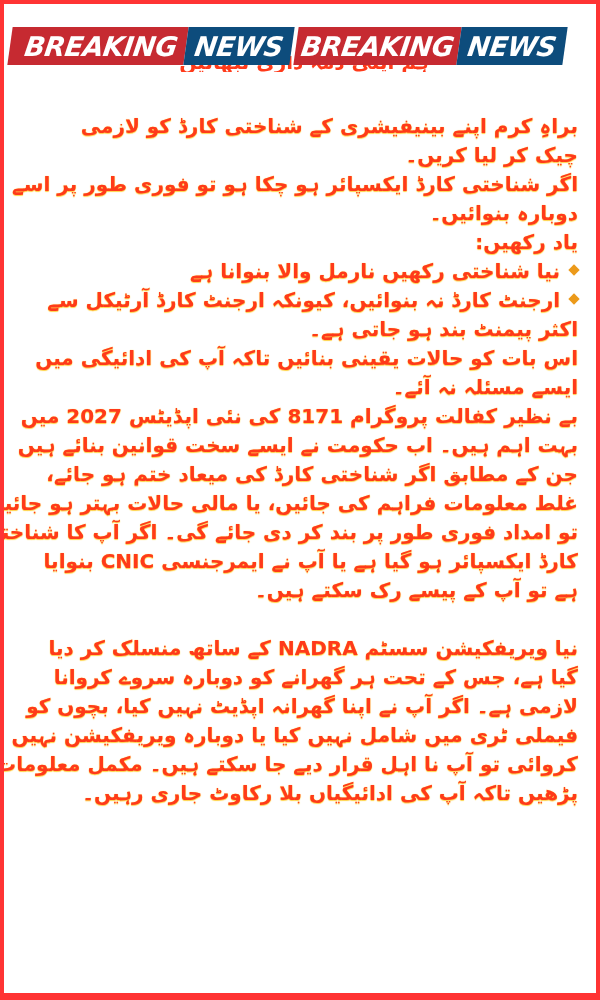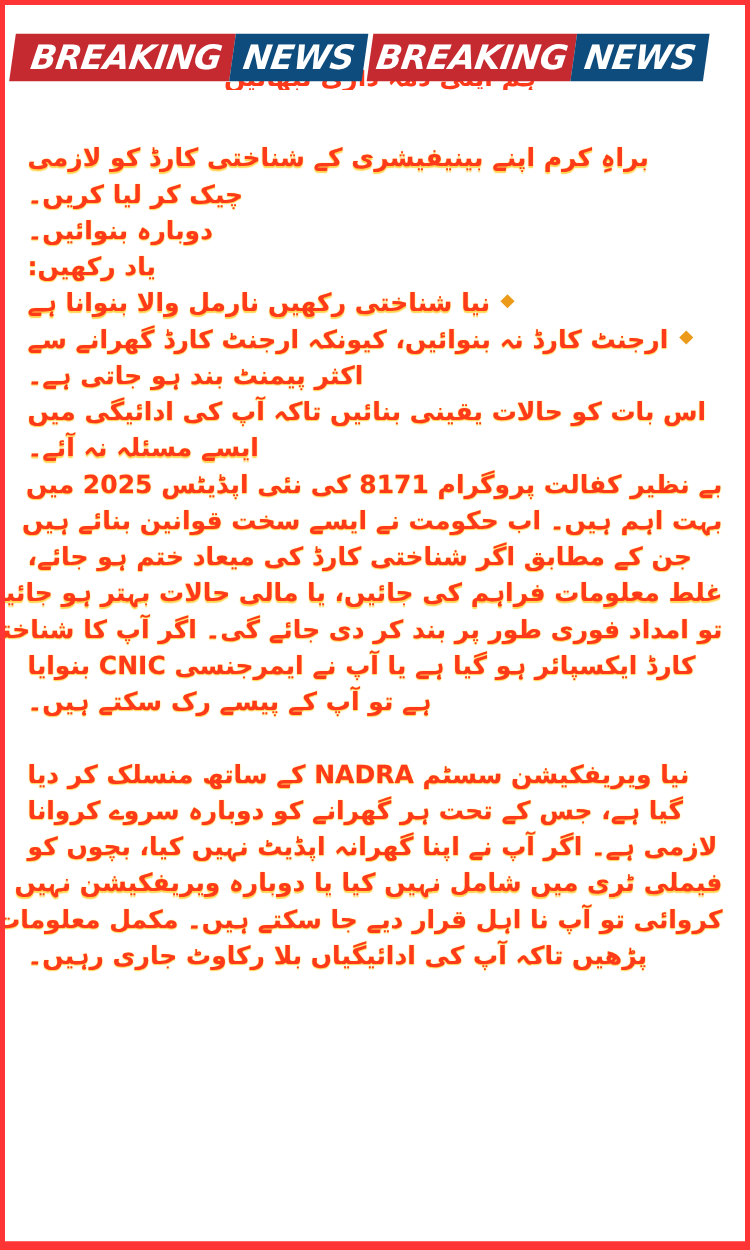--- a/index.html
+++ b/index.html
@@ -83,21 +83,21 @@
       line-height: 12px;
     }
 
     
     .article {
       position: absolute;
       left: 18px;
       right: 18px;
       top: 108px;
       direction: rtl;
-      text-align: left;
+      text-align: right;
       font-family: "DejaVu Sans", sans-serif;
       font-weight: bold;
       color: #ff3a1a;
       text-shadow: 0 0 1px #ffd34a, 0 1px 1px #ffd34a;
       font-size: 20px;
       line-height: 29px;
     }
     .para { margin: 0; }
     .line { display: block; white-space: nowrap; }
     .gap { height: 29px; }
@@ -139,41 +139,42 @@
     </div>
   </div>
 
   <div class="hidden-heading">ہم اپنی ذمہ داری نبھائیں</div>
 
   <div class="article">
 
     <p class="para">
       <span class="line">براہِ کرم اپنے بینیفیشری کے شناختی کارڈ کو لازمی</span>
       <span class="line">چیک کر لیا کریں۔</span>
+      <span class="line">اگر شناختی کارڈ ایکسپائر ہو چکا ہو تو فوری طور پر اسے</span>
       <span class="line">دوبارہ بنوائیں۔</span>
     </p>
 
     <div>
       <span class="line">یاد رکھیں:</span>
       <span class="bullet-line">
         <span class="diamond"></span><span>نیا شناختی رکھیں نارمل والا بنوانا ہے</span>
       </span>
       <span class="bullet-line">
-        <span class="diamond"></span><span>ارجنٹ کارڈ نہ بنوائیں، کیونکہ ارجنٹ کارڈ گھرانے سے</span>
+        <span class="diamond"></span><span>ارجنٹ کارڈ نہ بنوائیں، کیونکہ ارجنٹ کارڈ آرٹیکل سے</span>
       </span>
       <span class="line">اکثر پیمنٹ بند ہو جاتی ہے۔</span>
     </div>
 
     <p class="para">
       <span class="line">اس بات کو حالات یقینی بنائیں تاکہ آپ کی ادائیگی میں</span>
       <span class="line">ایسے مسئلہ نہ آئے۔</span>
     </p>
 
     <p class="para">
-      <span class="line">بے نظیر کفالت پروگرام 8171 کی نئی اپڈیٹس 2025 میں</span>
+      <span class="line">بے نظیر کفالت پروگرام 8171 کی نئی اپڈیٹس 2027 میں</span>
       <span class="line">بہت اہم ہیں۔ اب حکومت نے ایسے سخت قوانین بنائے ہیں</span>
       <span class="line">جن کے مطابق اگر شناختی کارڈ کی میعاد ختم ہو جائے،</span>
       <span class="line">غلط معلومات فراہم کی جائیں، یا مالی حالات بہتر ہو جائیں</span>
       <span class="line">تو امداد فوری طور پر بند کر دی جائے گی۔ اگر آپ کا شناختی</span>
       <span class="line">کارڈ ایکسپائر ہو گیا ہے یا آپ نے ایمرجنسی CNIC بنوایا</span>
       <span class="line">ہے تو آپ کے پیسے رک سکتے ہیں۔</span>
     </p>
 
     <div class="gap"></div>
 

